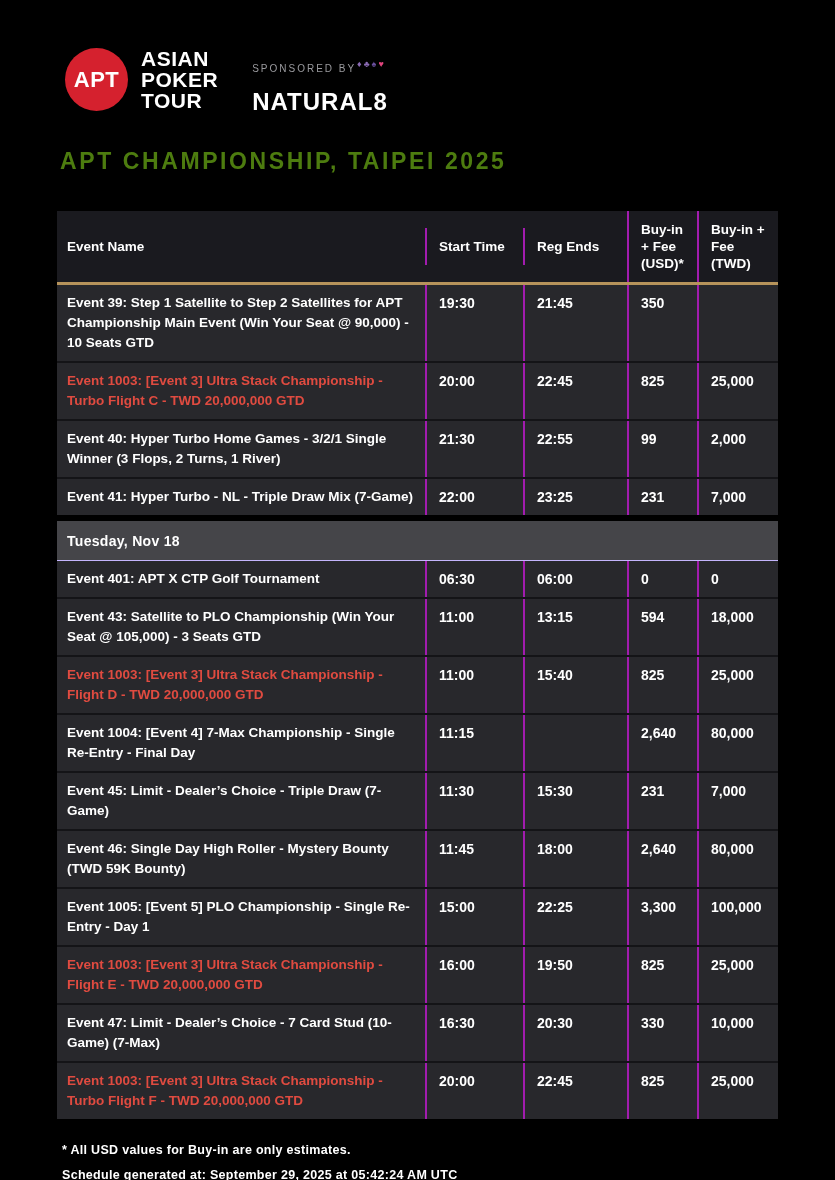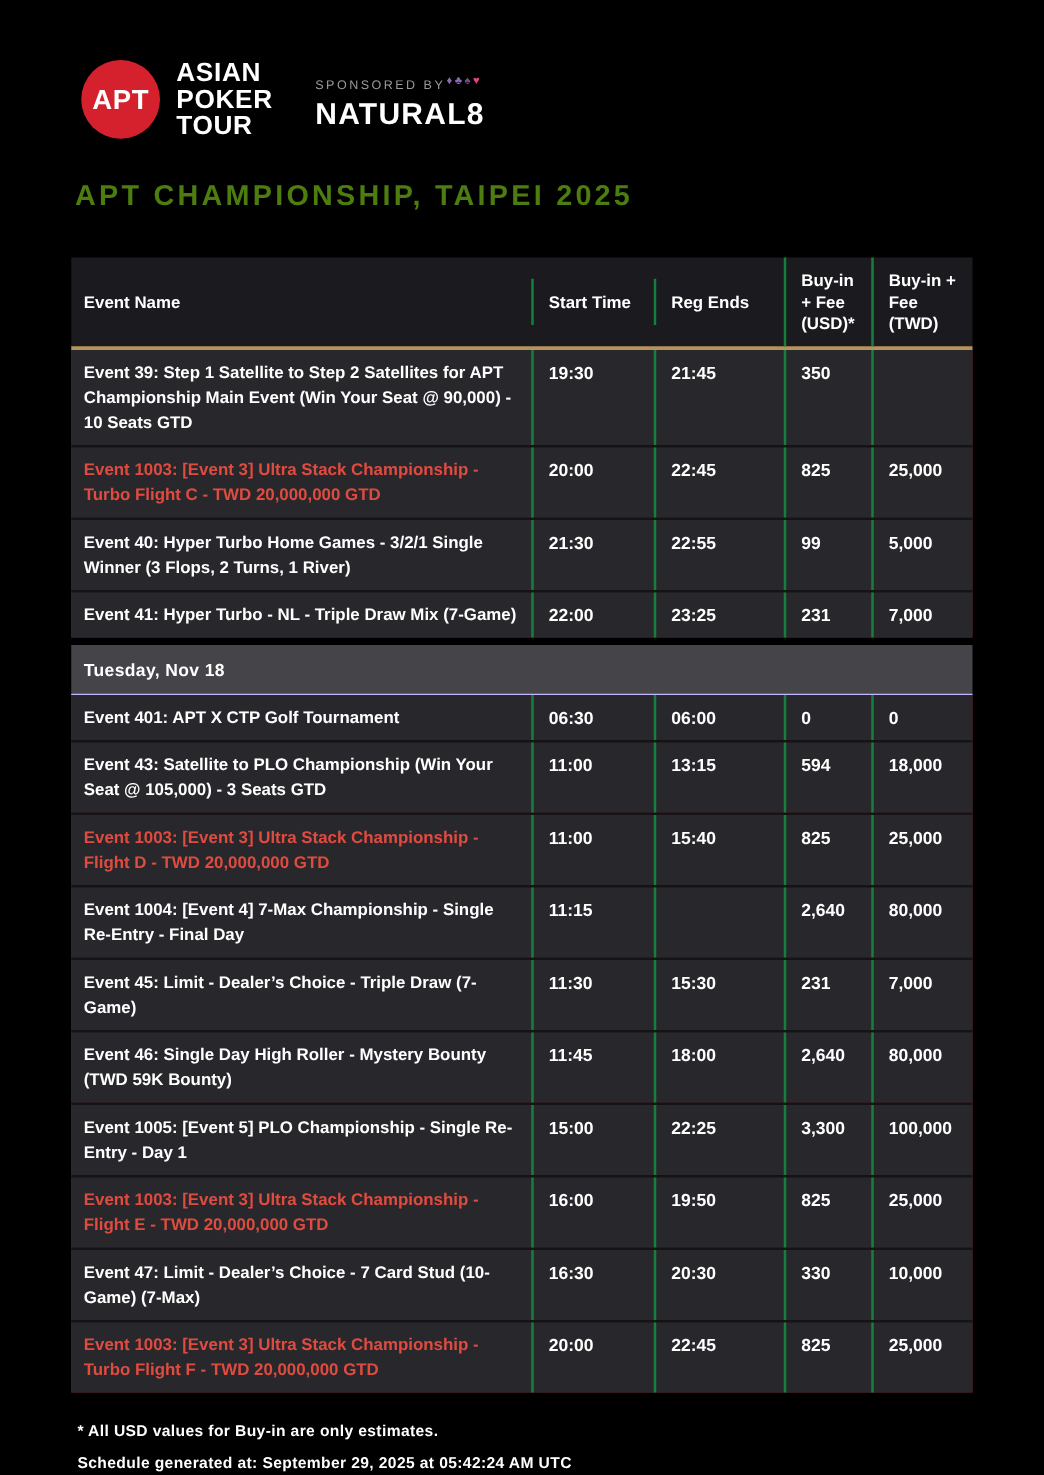--- a/index.html
+++ b/index.html
@@ -18,37 +18,37 @@
     font-weight:800; font-size:22px; letter-spacing:.5px; color:#fff;
   }
   .brand-name {
     margin-left:13px; font-weight:800; font-size:21px; line-height:21px;
     letter-spacing:.5px; color:#fff;
   }
   .sponsor { margin-left:34px; padding-top:15px; position:relative; }
   .sponsored-by {
     font-size:10px; letter-spacing:2px; color:#9a9a9e; font-weight:400;
   }
-  .n8-row { margin-top:4px; display:flex; align-items:flex-end; }
+  .n8-row { margin-top:14px; display:flex; align-items:flex-end; }
   .n8-word { font-size:24px; font-weight:700; letter-spacing:1px; color:#fff; }
   .suits { position:absolute; top:12px; right:4px; display:flex; gap:2px; font-size:9px; line-height:9px; }
   .suit-p { color:#8b6bb5; }
   .suit-s { color:#6a4f9e; }
   .suit-h { color:#e0447c; }
   
   .title {
     margin:32px 4px 0 60px; font-size:23px; font-weight:800;
     letter-spacing:2.6px; color:#4d7c0f; white-space:nowrap;
   }
   
   .schedule { width:721px; margin:36px 0 0 57px; }
   .row { display:grid; grid-template-columns:368px 98px 104px 70px 81px; }
   .cell { padding:8px 10px 8px 12px; font-size:14px; font-weight:700; line-height:20px; }
   .cell.name { padding-left:10px; font-size:13.5px; }
-  .row .cell + .cell { border-left:2px solid #15803d; }
+  .row .cell + .cell { border-left:2px solid #a21caf; }
   .thead { background:#1a1a1f; border-bottom:3px solid #b6935b; align-items:center; }
   .thead .cell { font-size:13.5px; line-height:17px; padding-top:10px; padding-bottom:10px; }
   .rows { background:#7f1d1d; }
   .body-row { background:#28282c; }
   .rows .body-row + .body-row { border-top:2px solid #141417; }
   .body-row.hl .cell.name { color:#e04b40; }
   .day-bar {
     margin-top:6px; height:40px; background:#454549; display:flex; align-items:center;
     padding-left:10px; font-size:14px; font-weight:700; letter-spacing:.3px;
     border-bottom:1px solid #c4b5fd;
@@ -109,21 +109,21 @@
           <div class="cell start">20:00</div>
           <div class="cell reg">22:45</div>
           <div class="cell usd">825</div>
           <div class="cell twd">25,000</div>
         </div>
         <div class="row body-row">
           <div class="cell name">Event 40: Hyper Turbo Home Games - 3/2/1 Single Winner (3 Flops, 2 Turns, 1 River)</div>
           <div class="cell start">21:30</div>
           <div class="cell reg">22:55</div>
           <div class="cell usd">99</div>
-          <div class="cell twd">5,000</div>
+          <div class="cell twd">2,000</div>
         </div>
         <div class="row body-row">
           <div class="cell name">Event 41: Hyper Turbo - NL - Triple Draw Mix (7-Game)</div>
           <div class="cell start">22:00</div>
           <div class="cell reg">23:25</div>
           <div class="cell usd">231</div>
           <div class="cell twd">7,000</div>
         </div>
       </div>
       <div class="day-bar">Tuesday, Nov 18</div>

